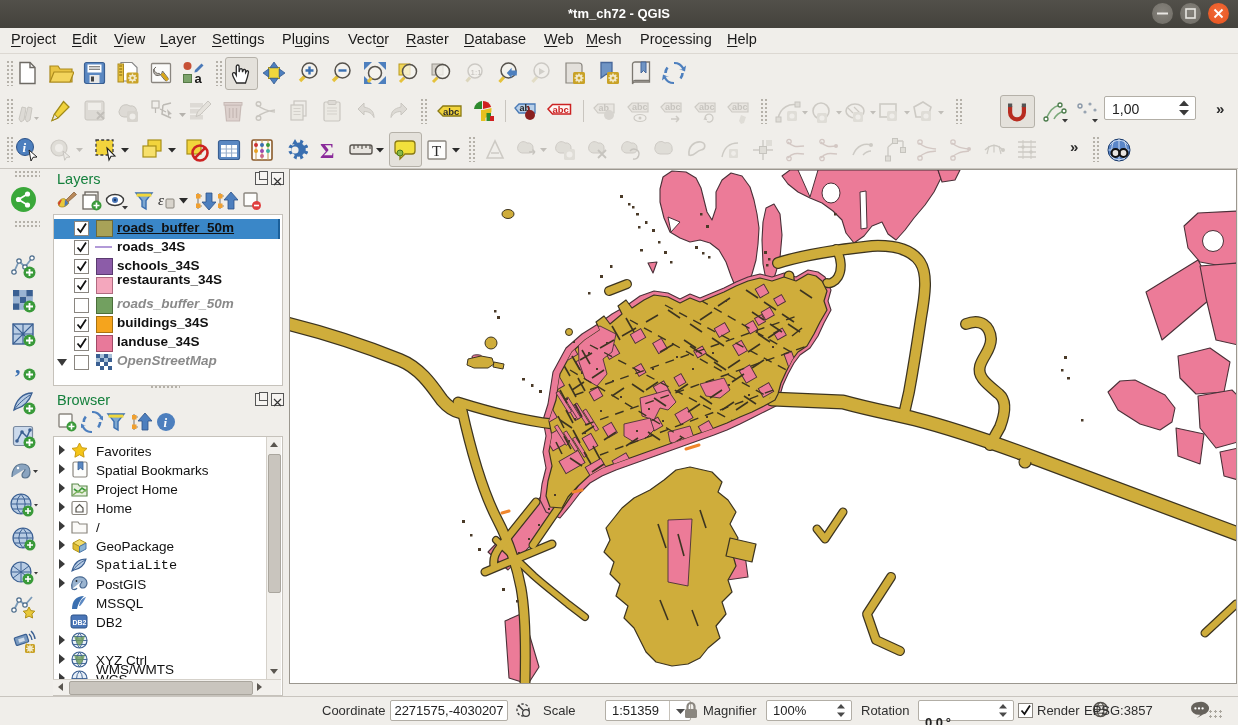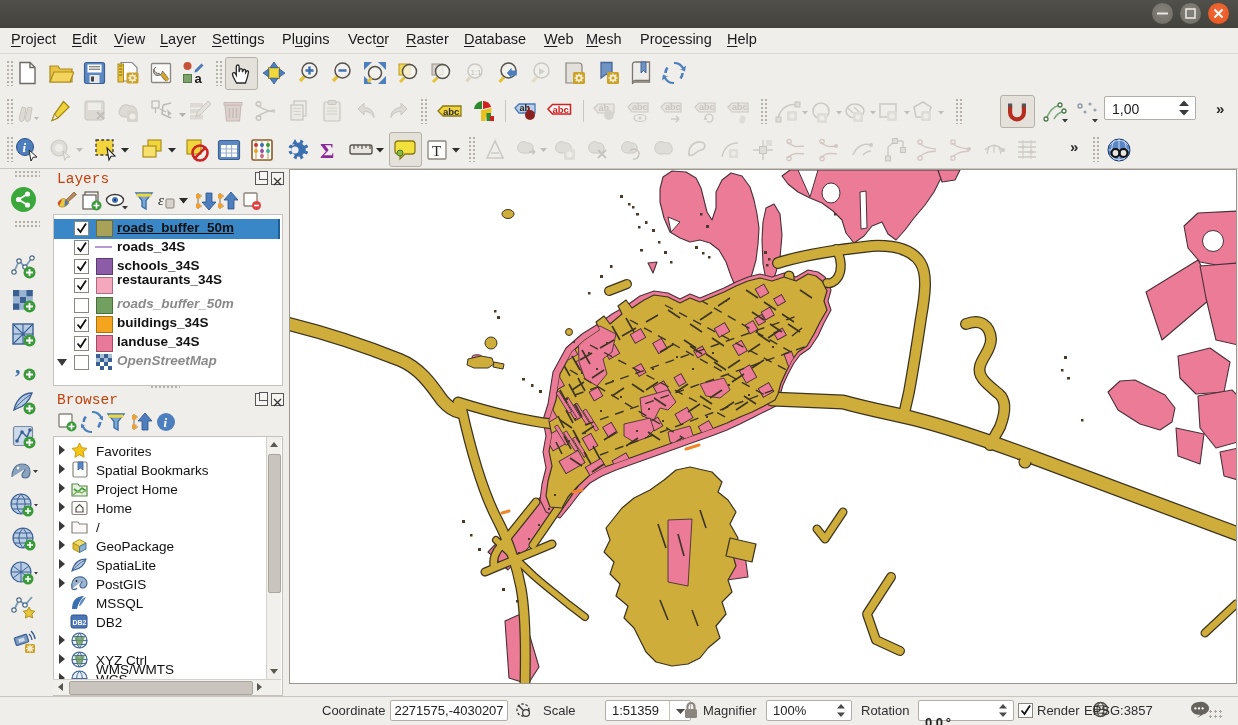--- a/index.html
+++ b/index.html
@@ -24,33 +24,34 @@
   #tb3{left:0;top:130px;width:1238px;height:38px;border-bottom:1px solid #c9c5bf;}
   .ticon{position:absolute;top:7px;}
   .handle{position:absolute;top:6px;width:7px;height:26px;
     background-image:radial-gradient(circle,#b5b1a9 1px,transparent 1.2px);
     background-size:4px 4px;}
   .pressed{background:#e4e1db;border:1px solid #b5b1a9;border-radius:3px;}
   
   #leftbar{left:0;top:168px;width:50px;height:528px;}
   
   #dock{left:50px;top:168px;width:233px;height:528px;}
-  .ptitle{font-size:14.5px;color:#c2410c;font-family:Liberation Mono, monospace;}
+  .ptitle{font-size:14.5px;color:#15803d;}
   
   #canvas{left:289px;top:169px;width:948px;height:515px;background:#fff;
     border:1px solid #9b978f;box-sizing:border-box;}
   
   #statusbar{left:0;top:696px;width:1238px;height:29px;background:#f0eeea;
     border-top:1px solid #c9c5bf;font-size:13px;color:#2f2f2f;}
   .sfield{position:absolute;background:#fff;border:1px solid #b2aea6;border-radius:2px;
     font-size:13px;color:#222;}
 </style>
 </head>
 <body>
 <div id="titlebar" class="abs">
+  <div id="title-text" class="abs">*tm_ch72 - QGIS</div>
   <div class="winbtn abs" style="left:1152px;background:radial-gradient(circle at 50% 40%,#86837c,#6e6b64);">
     <svg width="21" height="21">
         <rect x="5" y="9.5" width="11" height="2" fill="#e8e6e2"></rect>
       </svg></div>
   <div class="winbtn abs" style="left:1180px;background:radial-gradient(circle at 50% 40%,#86837c,#6e6b64);">
     <svg width="21" height="21">
         <rect x="6" y="6" width="9" height="9" fill="none" stroke="#e8e6e2" stroke-width="1.6"></rect>
       </svg></div>
   <div class="winbtn abs" style="left:1208px;background:radial-gradient(circle at 50% 40%,#f06c3a,#e8521d);">
     <svg width="21" height="21">
@@ -838,21 +839,21 @@
         <path d="M15 6 V12 L8.5 15.5 V9.5 Z" fill="#8ab4d4" stroke="#4a76a8" stroke-width="1"></path>
       </svg>
     <span class="abs" style="left:46px;top:371px;">GeoPackage</span>
     <svg class="abs" style="left:8px;top:390px" width="8" height="12">
         <path d="M1 1 L7 6 L1 11 Z" fill="#3a3a3a"></path>
       </svg>
     <svg class="abs" style="left:21px;top:389px" width="17" height="16" viewBox="0 0 17 16">
         <path d="M1 14 C3 6 8 2 15 2 C13 9 8 12 3 13 Z" fill="#b8cce4" stroke="#3a5f92" stroke-width="1.1"></path>
         <path d="M1 14 C5 9 9 6 14 3" fill="none" stroke="#3a5f92" stroke-width=".9"></path>
       </svg>
-    <span class="abs" style="left:46px;top:390px;">SpatiaLite</span>
+    <span class="abs" style="left:46px;top:390px;font-family:Liberation Mono, monospace;">SpatiaLite</span>
     <svg class="abs" style="left:8px;top:409px" width="8" height="12">
         <path d="M1 1 L7 6 L1 11 Z" fill="#3a3a3a"></path>
       </svg>
     <svg class="abs" style="left:20px;top:407px" width="18" height="17" viewBox="0 0 18 17">
         <path d="M2 14 c-1-6 1-11 6-12 c5-1 9 2 9 6 c0 3-2 5-4 5 c-2 0-3-1-3-2.5 c0-2 2-2.5 2-4.5 M2 14 c2 1 4 1 5-1" fill="#9ab4d0" stroke="#4a6a92" stroke-width="1.2"></path>
         <circle cx="6.5" cy="6" r=".9" fill="#222"></circle>
       </svg>
     <span class="abs" style="left:46px;top:409px;">PostGIS</span>
     <svg class="abs" style="left:20px;top:426px" width="18" height="17" viewBox="0 0 18 17">
         <path d="M2 15 C2 7 6 2 14 2 C10 6 8 10 7 15 Z" fill="#3a6fb0"></path>

